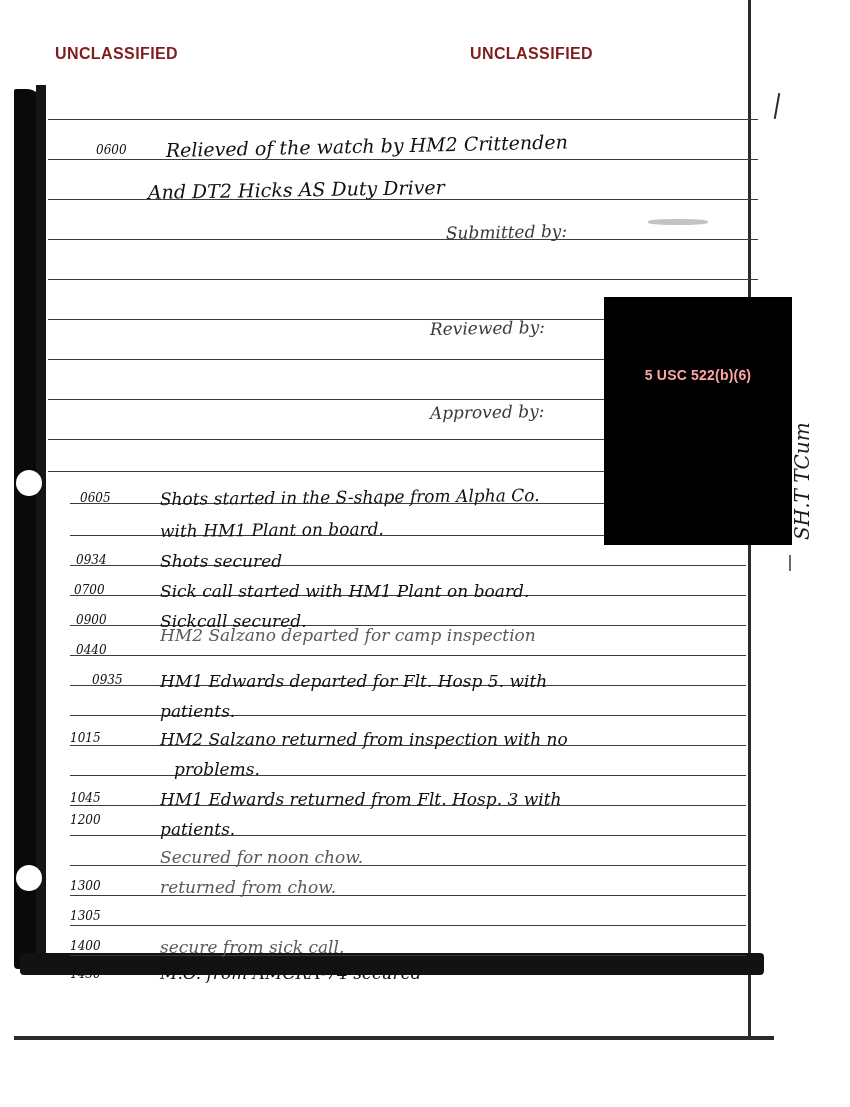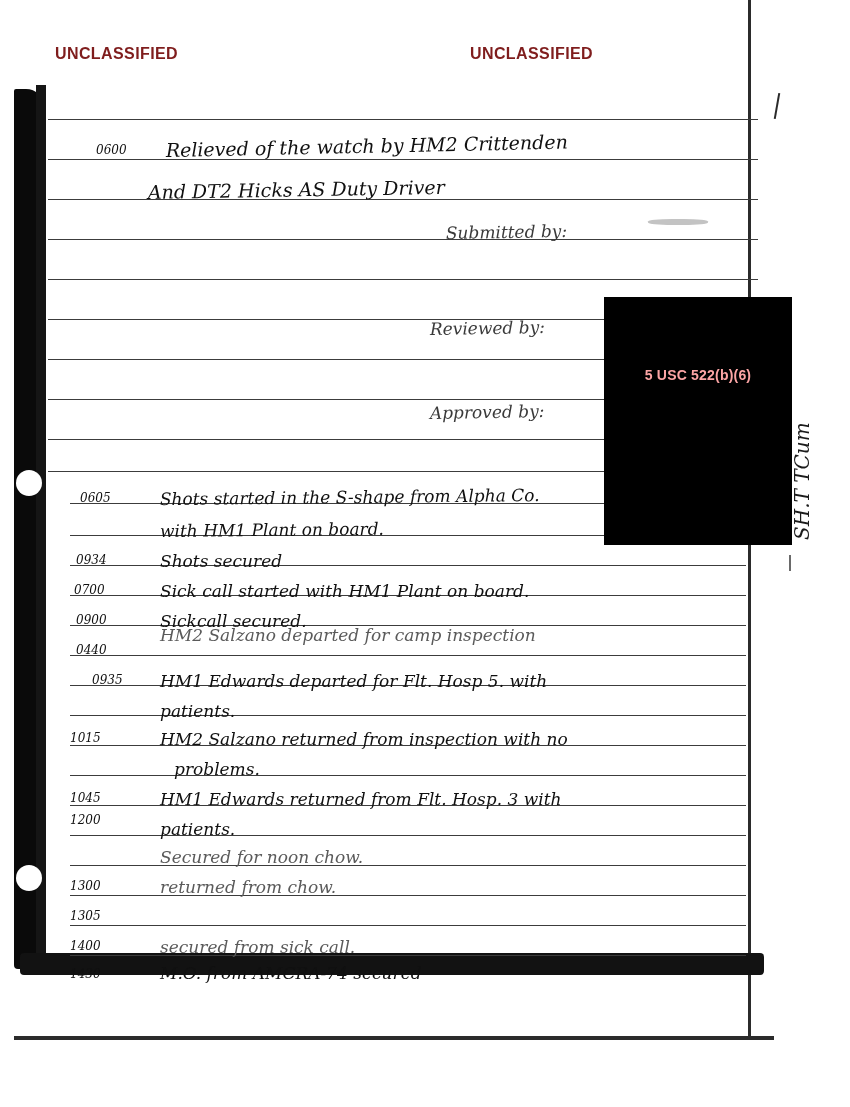--- a/index.html
+++ b/index.html
@@ -293,21 +293,21 @@
 
       <div class="hw time" style="left:22px; top:712px;">1200</div>
       <div class="hw s vfaint" style="left:112px; top:746px;">Secured  for  noon  chow.</div>
 
       <div class="hw time" style="left:22px; top:778px;">1300</div>
       <div class="hw s vfaint" style="left:112px; top:776px;">returned  from  chow.</div>
 
       <div class="hw time" style="left:22px; top:808px;">1305</div>
 
       <div class="hw time" style="left:22px; top:838px;">1400</div>
-      <div class="hw s vfaint" style="left:112px; top:836px;">secured  from  sick  call.</div>
+      <div class="hw s vfaint" style="left:112px; top:836px;">secure  from  sick  call.</div>
 
       <div class="hw time" style="left:22px; top:866px;">1430</div>
       <div class="hw s" style="left:112px; top:862px;">M.O.  from  AMCRA-74  secured</div>
 
       <div id="redaction">
         <div id="redaction-label">5 USC 522(b)(6)</div>
       </div>
 
     </div>
   </div>

